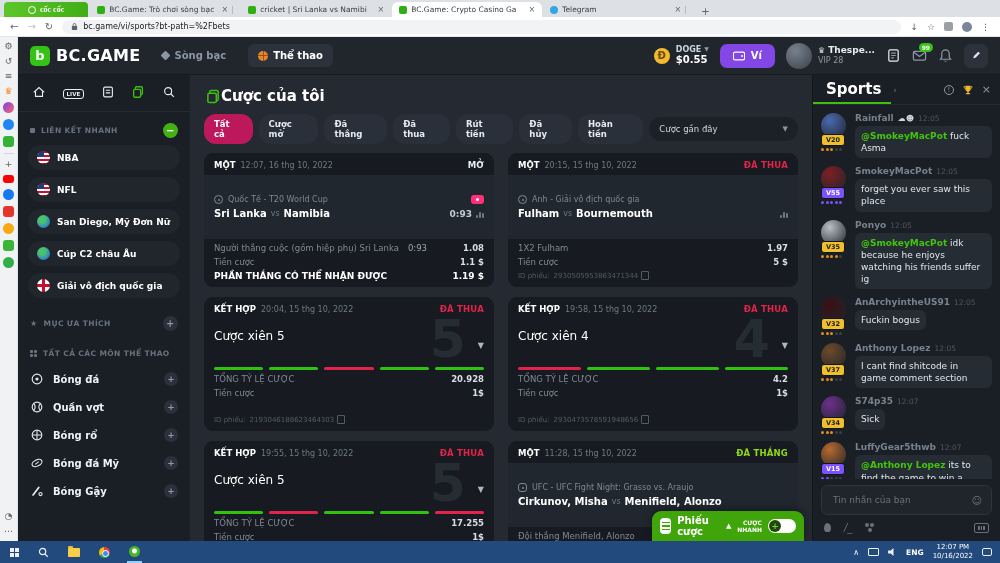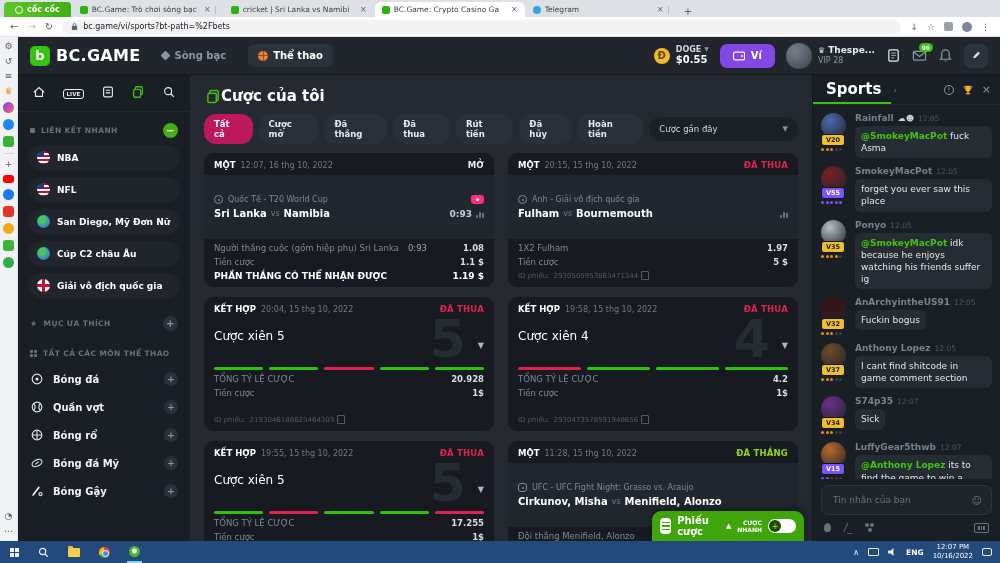--- a/index.html
+++ b/index.html
@@ -3,21 +3,21 @@
 <meta charset="utf-8">
 <style>
   html,body{margin:0;padding:0;background:#000;}
   *{box-sizing:border-box;}
   .screen{position:relative;width:1000px;height:563px;overflow:hidden;background:#22272e;
     font-family:"DejaVu Sans","Liberation Sans",sans-serif;-webkit-font-smoothing:antialiased;}
 
   
   .tabstrip{height:17px;background:#dde0e4;display:flex;align-items:flex-end;padding:2px 4px 0;gap:2px;}
   .brand{height:15px;background:linear-gradient(90deg,#5cc62a,#3fae14);border-radius:4px 4px 0 0;
-    color:#fff;font-weight:bold;font-size:8px;display:flex;align-items:center;gap:4px;padding:0 11px;}
+    color:#fff;font-weight:bold;font-size:8px;display:flex;align-items:center;gap:4px;padding:0 24px;font-family:Liberation Serif, serif;}
   .brand .dot{width:8px;height:8px;border:1.5px solid #fff;border-radius:50%;}
   .tab{height:15px;display:flex;align-items:center;gap:4px;padding:0 7px;border-radius:6px 6px 0 0;
     width:150px;font-size:7.5px;color:#3c4043;}
   .tab.active{background:#fff;}
   .tab .title{flex:1;white-space:nowrap;overflow:hidden;text-overflow:ellipsis;}
   .tab .close{color:#5f6368;font-size:8px;}
   .tab .sep{width:1px;height:8px;background:#b9bdc2;}
   .fav{width:8px;height:8px;border-radius:2px;flex-shrink:0;}
   .fav.bcgame-icon{background:#2db012;}
   .fav.telegram-icon{background:#31a8e0;border-radius:50%;}

